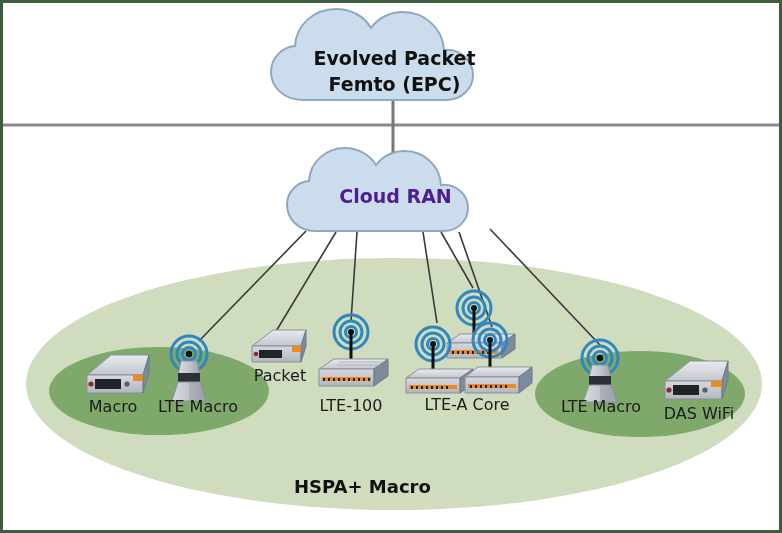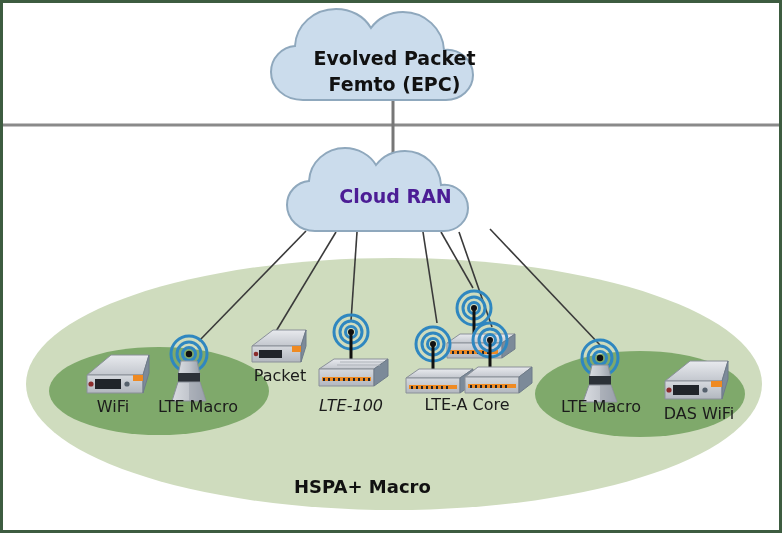--- a/index.html
+++ b/index.html
@@ -9,21 +9,21 @@
   #svgroot{position:absolute;left:0;top:0;width:782px;height:533px;}
   .lbl{position:absolute;color:#1f1f1f;white-space:nowrap;}
   #ran-label{right:14px;top:131px;font-size:27px;letter-spacing:0.5px;}
   #epc-label{left:293px;top:43px;width:197px;text-align:center;font-size:19px;line-height:1.35;font-weight:600;color:#111;}
   #cran-label{left:300px;top:182px;width:185px;text-align:center;font-size:19px;font-weight:600;color:#4c1d95;}
   #hspa-label{left:291px;top:473px;width:200px;text-align:left;font-size:18px;font-weight:600;color:#111;}
   .node-label{font-size:16px;color:#1b1b1b;text-align:center;}
   #lb-wimax{left:60px;top:394px;width:100px;}
   #lb-ltemacro1{left:145px;top:394px;width:100px;}
   #lb-femto{left:237px;top:363px;width:80px;}
-  #lb-lte100{left:303px;top:393px;width:90px;font-style:italic;}
+  #lb-lte100{left:303px;top:393px;width:90px;}
   #lb-pico{left:414px;top:392px;width:100px;}
   #lb-ltemacro2{left:548px;top:394px;width:100px;}
   #lb-daswifi{left:651px;top:401px;width:90px;}
 </style>
 </head>
 <body>
 
 <div id="stage">
 
   <svg id="svgroot" viewBox="0 0 782 533">
@@ -249,21 +249,21 @@
 
 
   <div class="lbl" id="epc-label">
     <div>Evolved Packet</div>
     <div>Femto (EPC)</div>
   </div>
 
   <div class="lbl" id="cran-label">Cloud RAN</div>
   <div class="lbl" id="hspa-label">HSPA+ Macro</div>
 
-  <div class="lbl node-label" id="lb-wimax">WiFi</div>
+  <div class="lbl node-label" id="lb-wimax">Macro</div>
   <div class="lbl node-label" id="lb-ltemacro1">LTE Macro</div>
   <div class="lbl node-label" id="lb-femto">Packet</div>
   <div class="lbl node-label" id="lb-lte100">LTE-100</div>
   <div class="lbl node-label" id="lb-pico">LTE-A Core</div>
   <div class="lbl node-label" id="lb-ltemacro2">LTE Macro</div>
   <div class="lbl node-label" id="lb-daswifi">DAS WiFi</div>
 
 </div>
 
 </body></html>

